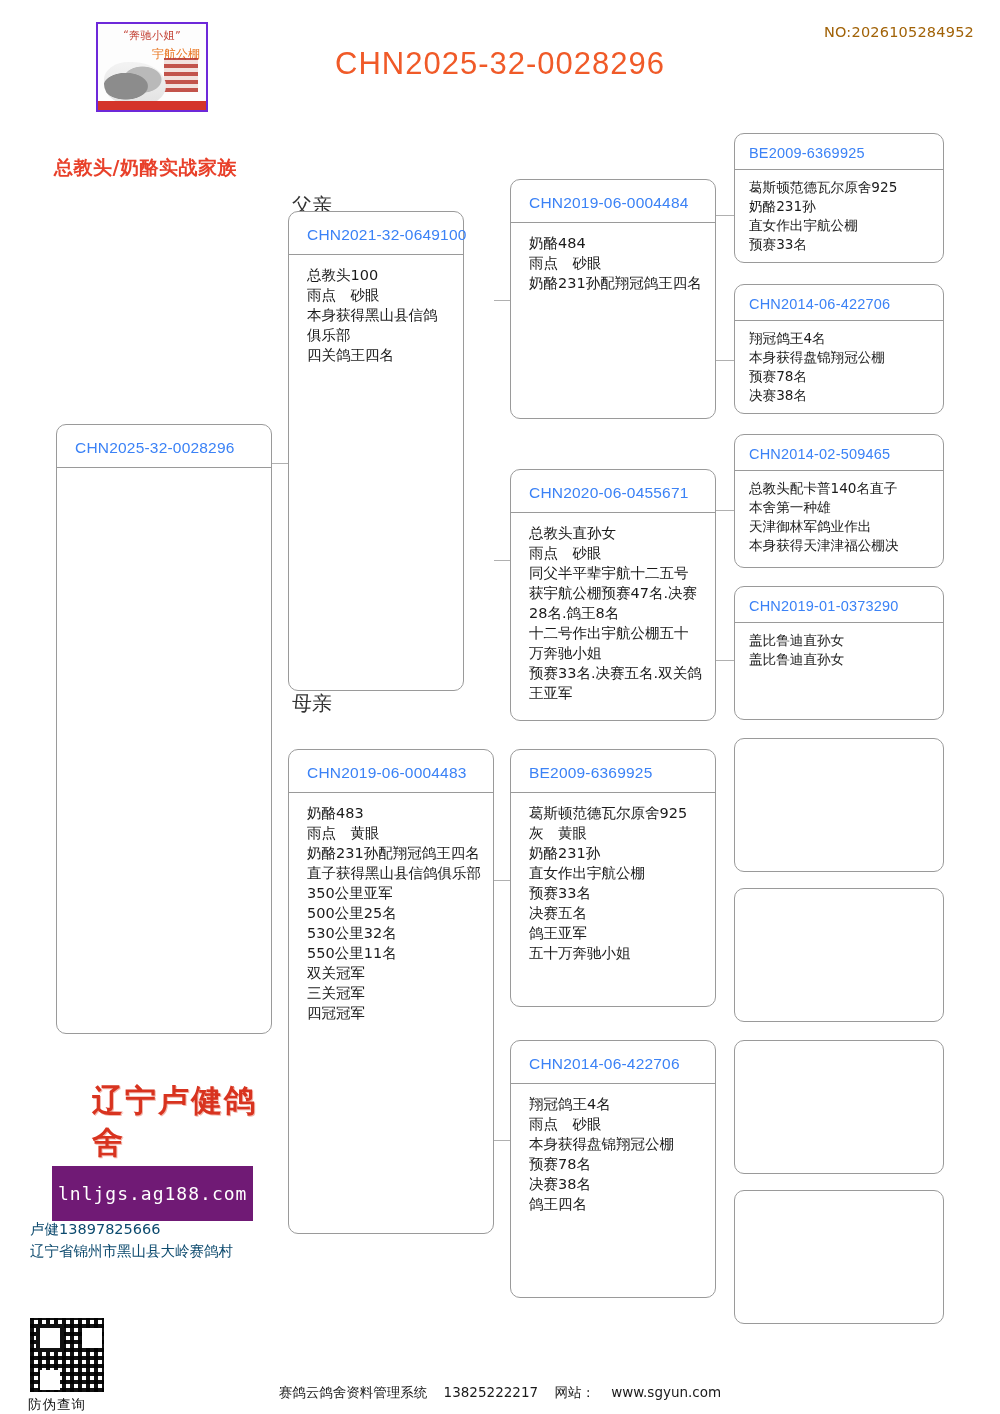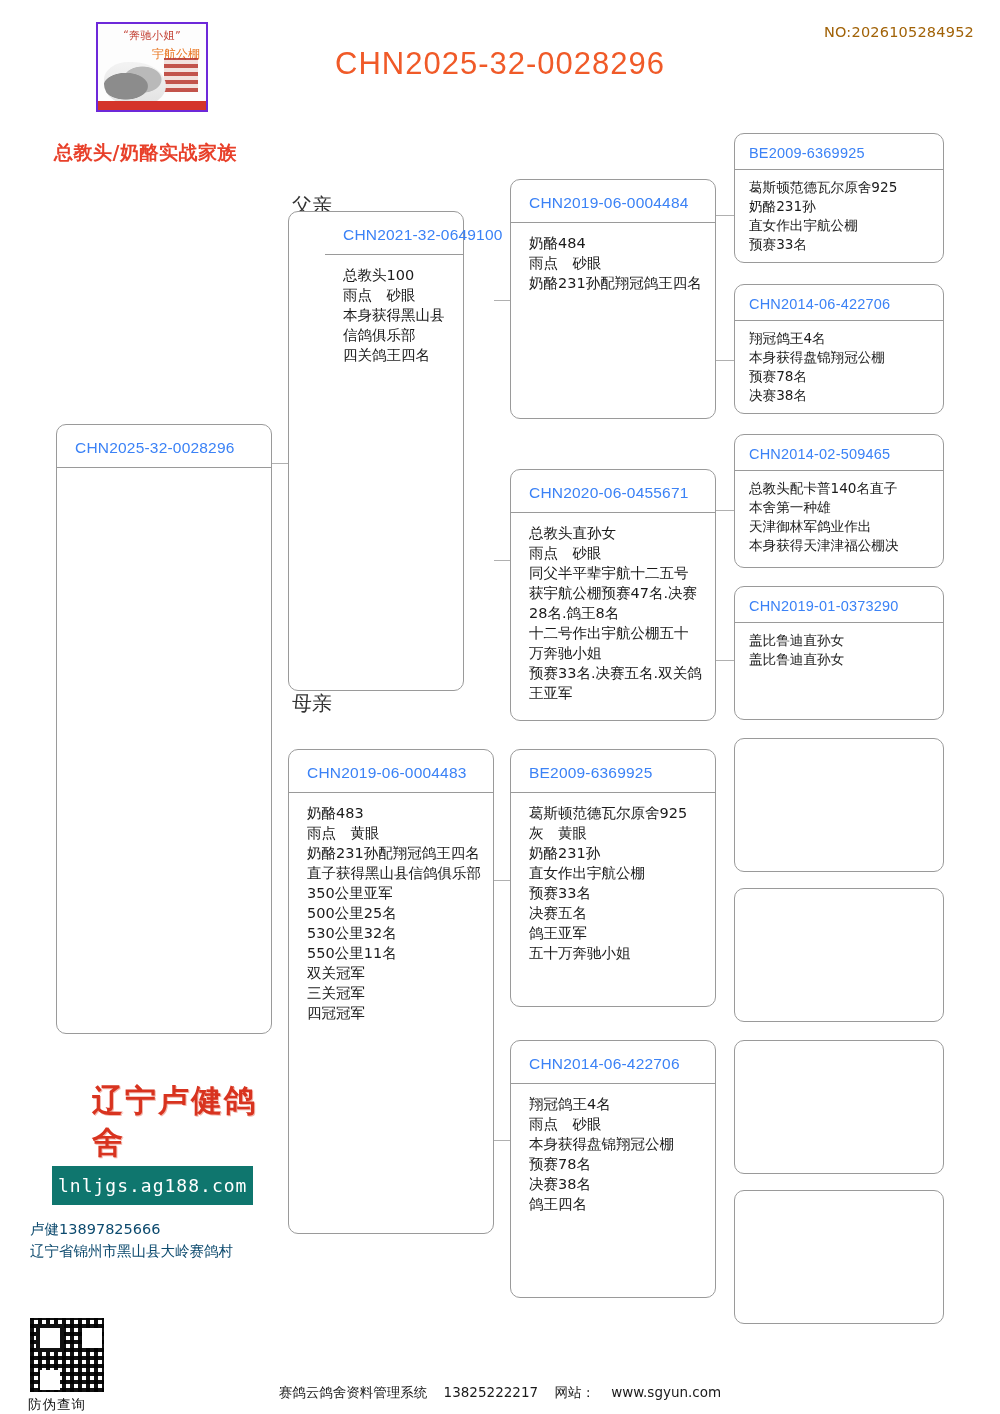--- a/index.html
+++ b/index.html
@@ -98,21 +98,21 @@
     width: 34px;
     height: 34px;
     background: repeating-linear-gradient(
       0deg, #b8352c 0 4px, #f0dcd8 4px 8px);
     opacity: .85;
   }
 
   .family-name {
     position: absolute;
     left: 54px;
-    top: 140px;
+    top: 155px;
     font-size: 19px;
     color: #e8402a;
     font-weight: bold;
     letter-spacing: 0.5px;
   }
 
   
   .box {
     position: absolute;
     border: 1px solid #9a9a9a;
@@ -167,25 +167,25 @@
     font-size: 31px;
     color: #d8331f;
     font-family: "DejaVu Serif", serif;
     font-weight: bold;
     letter-spacing: 2px;
     text-shadow: 1px 1px 0 #f3b8ae;
     margin-left: 40px;
   }
   .loft-url {
     margin-top: 2px;
-    background: #0f766e;
+    background: #701a75;
     color: #fff;
     font-size: 18px;
     letter-spacing: 1px;
-    padding: 9px 6px;
+    padding: 17px 6px;
     display: inline-block;
     font-family: "DejaVu Sans Mono", monospace;
   }
 
   .contact {
     position: absolute;
     left: 30px;
     top: 1218px;
     font-size: 14.5px;
     line-height: 22px;
@@ -266,21 +266,21 @@
   <div class="line" style="left:716px; top:360px; width:18px; height:1px;"></div>
   <div class="line" style="left:716px; top:510px; width:18px; height:1px;"></div>
   <div class="line" style="left:716px; top:660px; width:18px; height:1px;"></div>
 
   <div class="box" style="left:56px; top:424px; width:216px; height:610px;">
     <div class="box-id">CHN2025-32-0028296</div>
     <div class="box-sep"></div>
     <div class="box-body"></div>
   </div>
 
-  <div class="box" style="left:288px; top:211px; width:176px; height:480px;padding-left:36px;">
+  <div class="box" style="left:288px; top:211px; width:176px; height:480px;">
     <div class="box-id">CHN2021-32-0649100</div>
     <div class="box-sep"></div>
     <div class="box-body">总教头100
 雨点　砂眼
 本身获得黑山县信鸽俱乐部
 四关鸽王四名</div>
   </div>
 
   <div class="box" style="left:288px; top:749px; width:206px; height:485px;">
     <div class="box-id">CHN2019-06-0004483</div>

